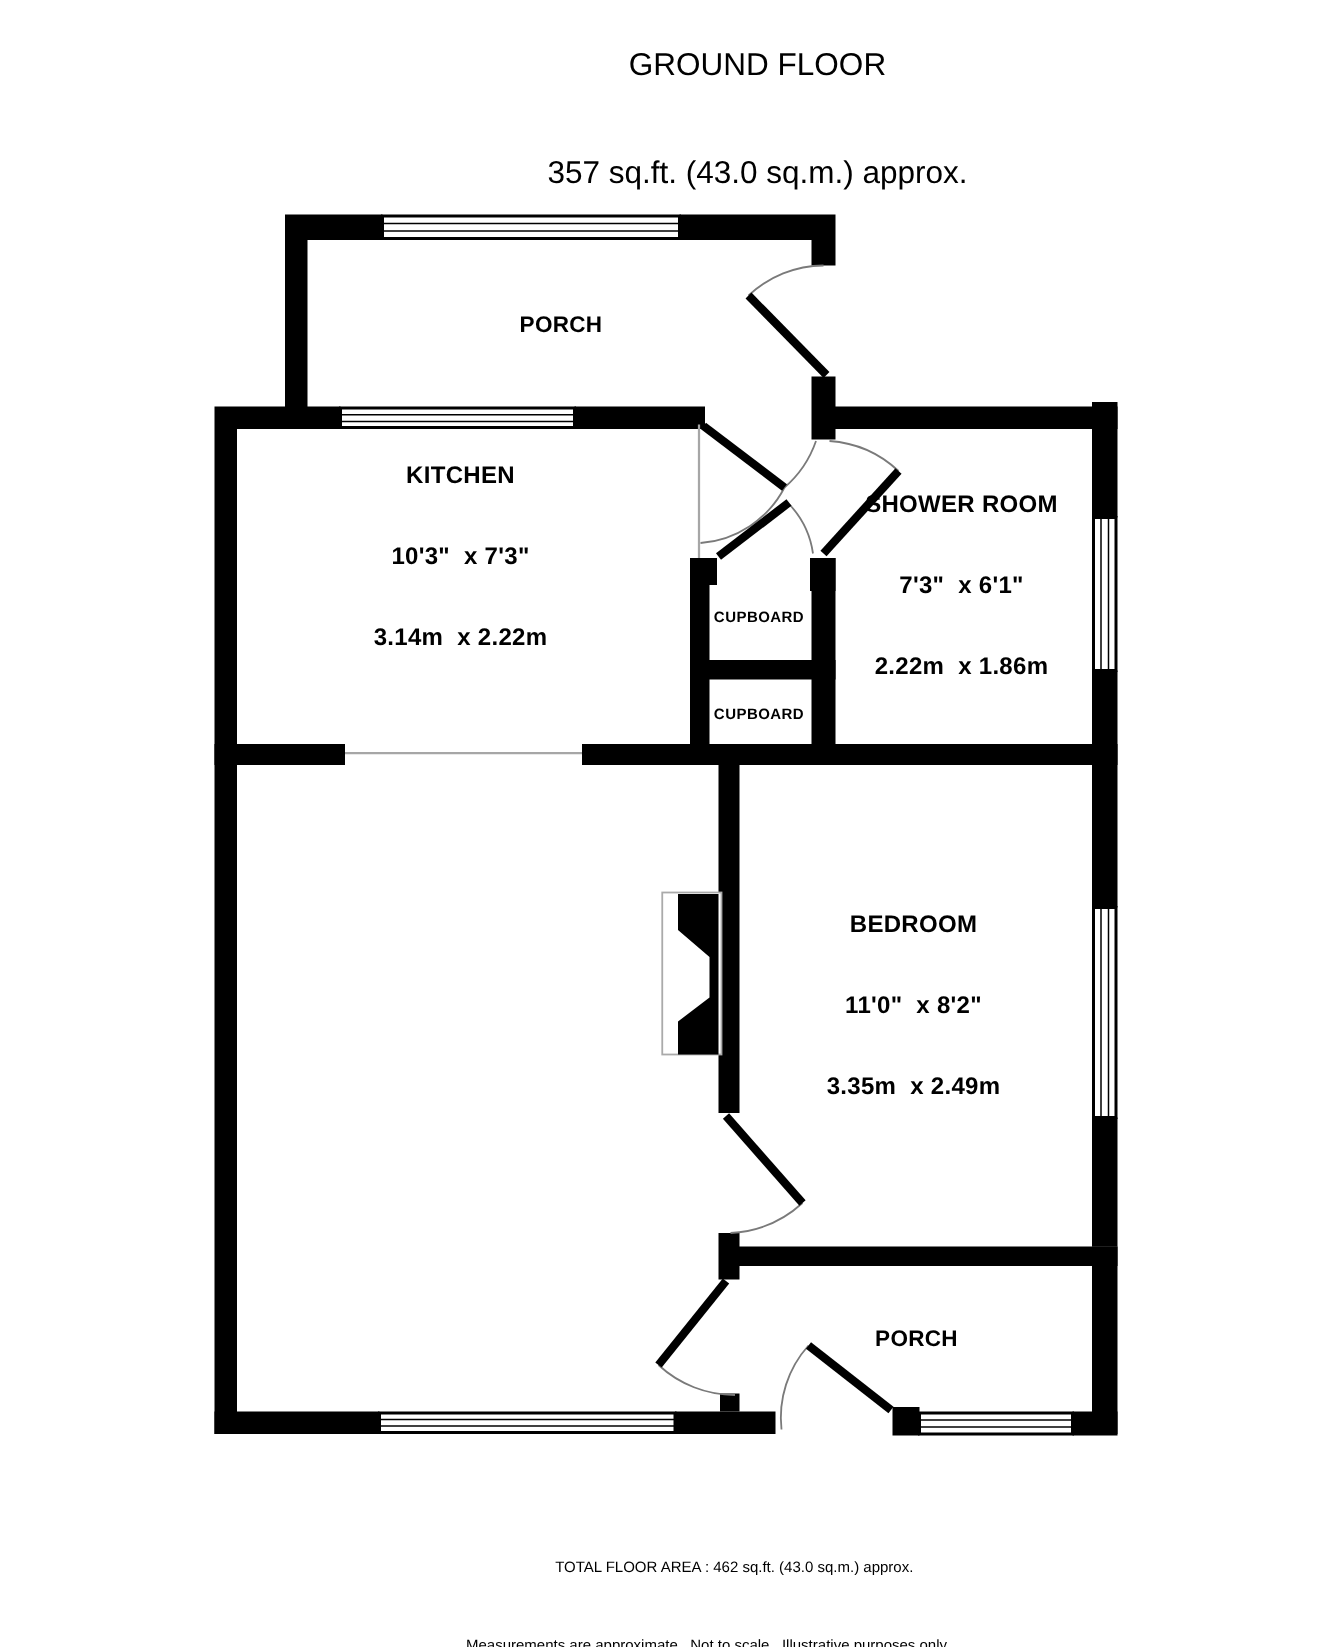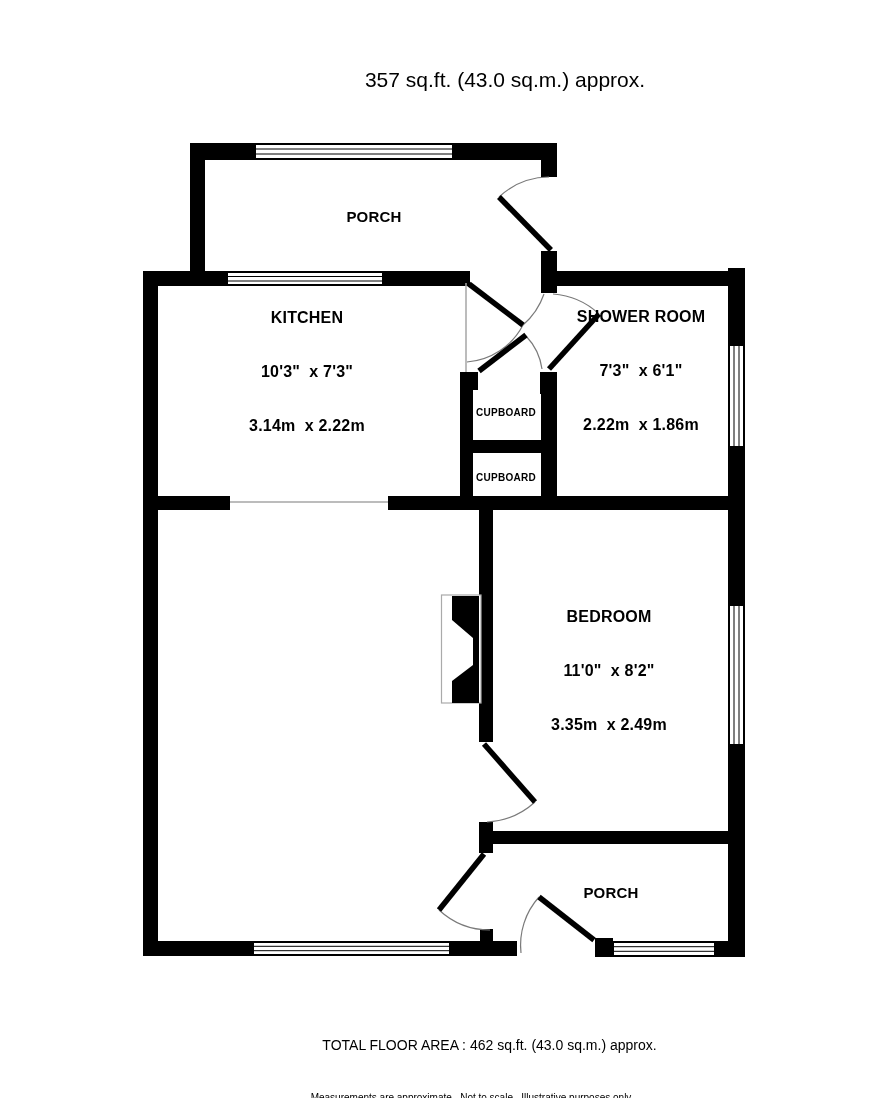--- a/index.html
+++ b/index.html
@@ -41,29 +41,30 @@
     letter-spacing: 0.3px;
     white-space: pre;
   }
   .footer-block {
     position: absolute;
     left: 471px; top: 1002px;
     transform: translateX(-50%);
     text-align: center;
     white-space: pre;
   }
-  .footer-line1 { font-size: 14px; line-height: 15px; margin-bottom: 3px; margin-left: 37px; }
+  .footer-line1 { font-size: 10px; line-height: 15px; margin-bottom: 3px; margin-left: 37px; }
   .footer-small { font-size: 10px; line-height: 12.5px; }
 </style>
 </head>
 <body>
 
 <div class="page">
 
   <div class="title-block">
+    <div>GROUND FLOOR</div>
     <div>357 sq.ft. (43.0 sq.m.) approx.</div>
   </div>
 
   <svg class="plan-svg" width="886" height="1098" viewBox="0 0 886 1098">
 
     <g fill="#000000">
 
       <rect x="190" y="143" width="65" height="17"></rect>
       <rect x="453" y="143" width="104" height="17"></rect>
       <rect x="190" y="160" width="15" height="113"></rect>
@@ -170,21 +171,21 @@
   </svg>
 
   <div class="room-label porch-label" style="left:374px; top:217px;">PORCH</div>
 
   <div class="room-label" style="left:307px; top:372px;">
     <div>KITCHEN</div>
     <div>10'3"  x 7'3"</div>
     <div>3.14m  x 2.22m</div>
   </div>
 
-  <div class="room-label" style="left:641px; top:371px;">
+  <div class="room-label" style="left:641px; top:391px;">
     <div>SHOWER ROOM</div>
     <div>7'3"  x 6'1"</div>
     <div>2.22m  x 1.86m</div>
   </div>
 
   <div class="cupboard-label" style="left:506px; top:412px;">CUPBOARD</div>
   <div class="cupboard-label" style="left:506px; top:477px;">CUPBOARD</div>
 
   <div class="room-label" style="left:609px; top:671px;">
     <div>BEDROOM</div>

